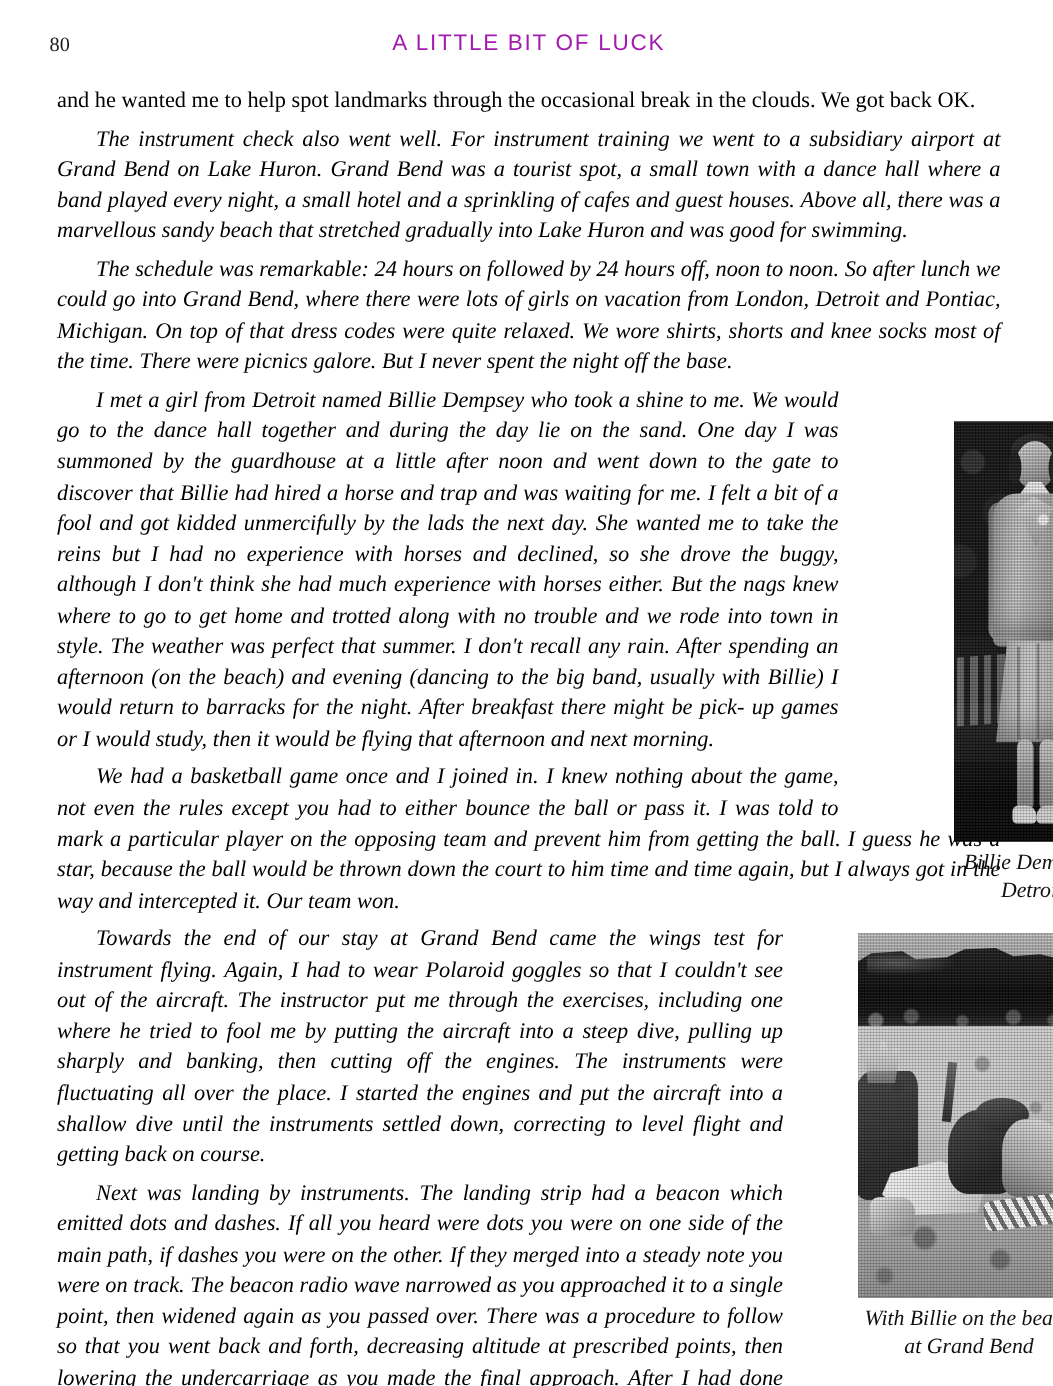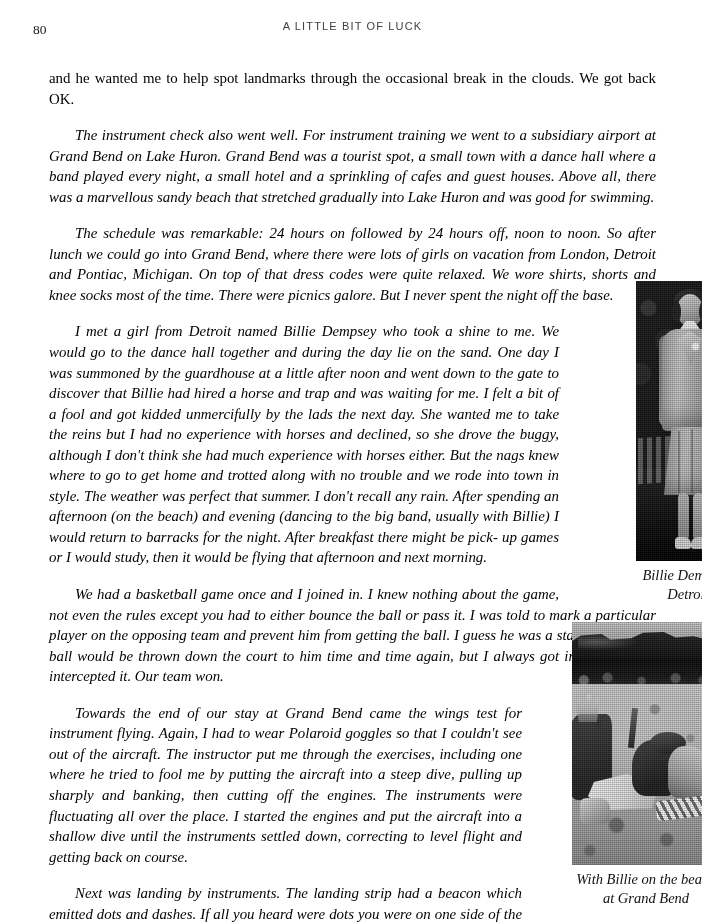--- a/index.html
+++ b/index.html
@@ -40,41 +40,41 @@
     line-height: 16px;
     color: #1a1a1a;
   }
   .head-title {
     position: absolute;
     left: 0;
     right: 0;
     top: 0;
     text-align: center;
     font-family: "Liberation Sans", "DejaVu Sans", sans-serif;
-    font-size: 11px;
+    font-size: 15px;
     letter-spacing: 1.15px;
-    color: #404040;
+    color: #a21caf;
     white-space: nowrap;
   }
 
   
   .textcol {
     position: absolute;
     left: 33px;
     top: 52px;
     width: 639px;
     font-size: 14.9px;
     line-height: 20.55px;
     text-align: justify;
     text-justify: inter-word;
     color: #000000;
     hyphens: none;
   }
   .textcol p {
-    margin: 16px;
+    margin: 5px;
   }
   .textcol p.indent {
     text-indent: 26px;
     font-style: italic;
   }
 
   
   .float-a {
     float: right;
     width: 113px;

